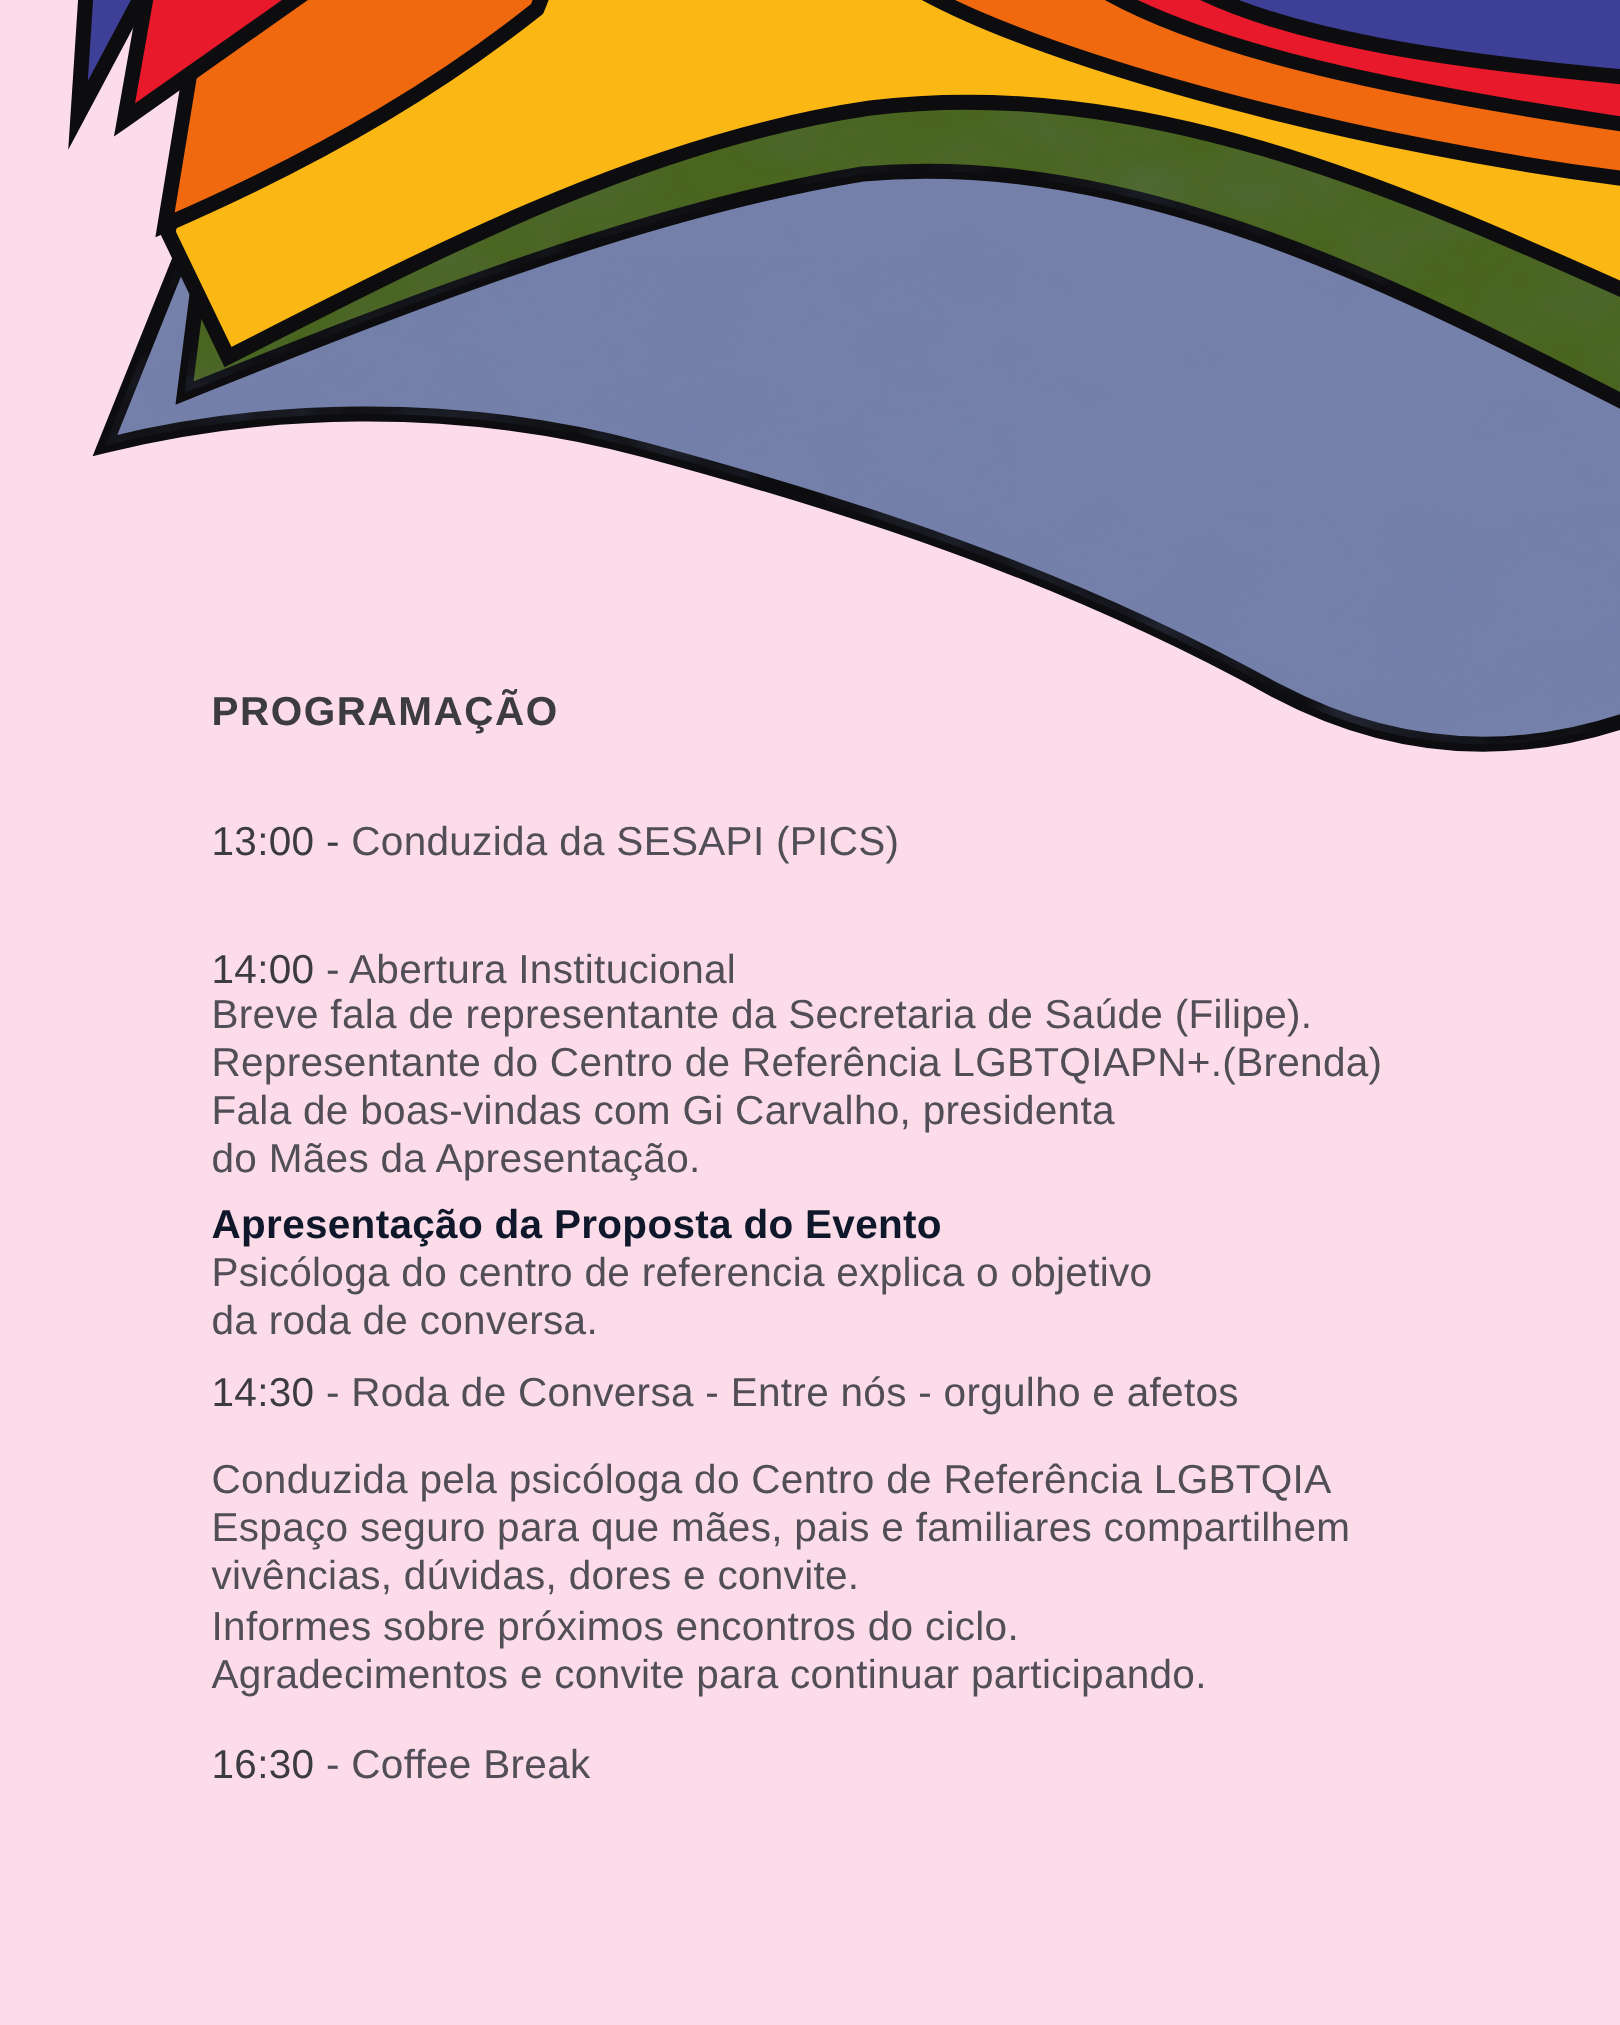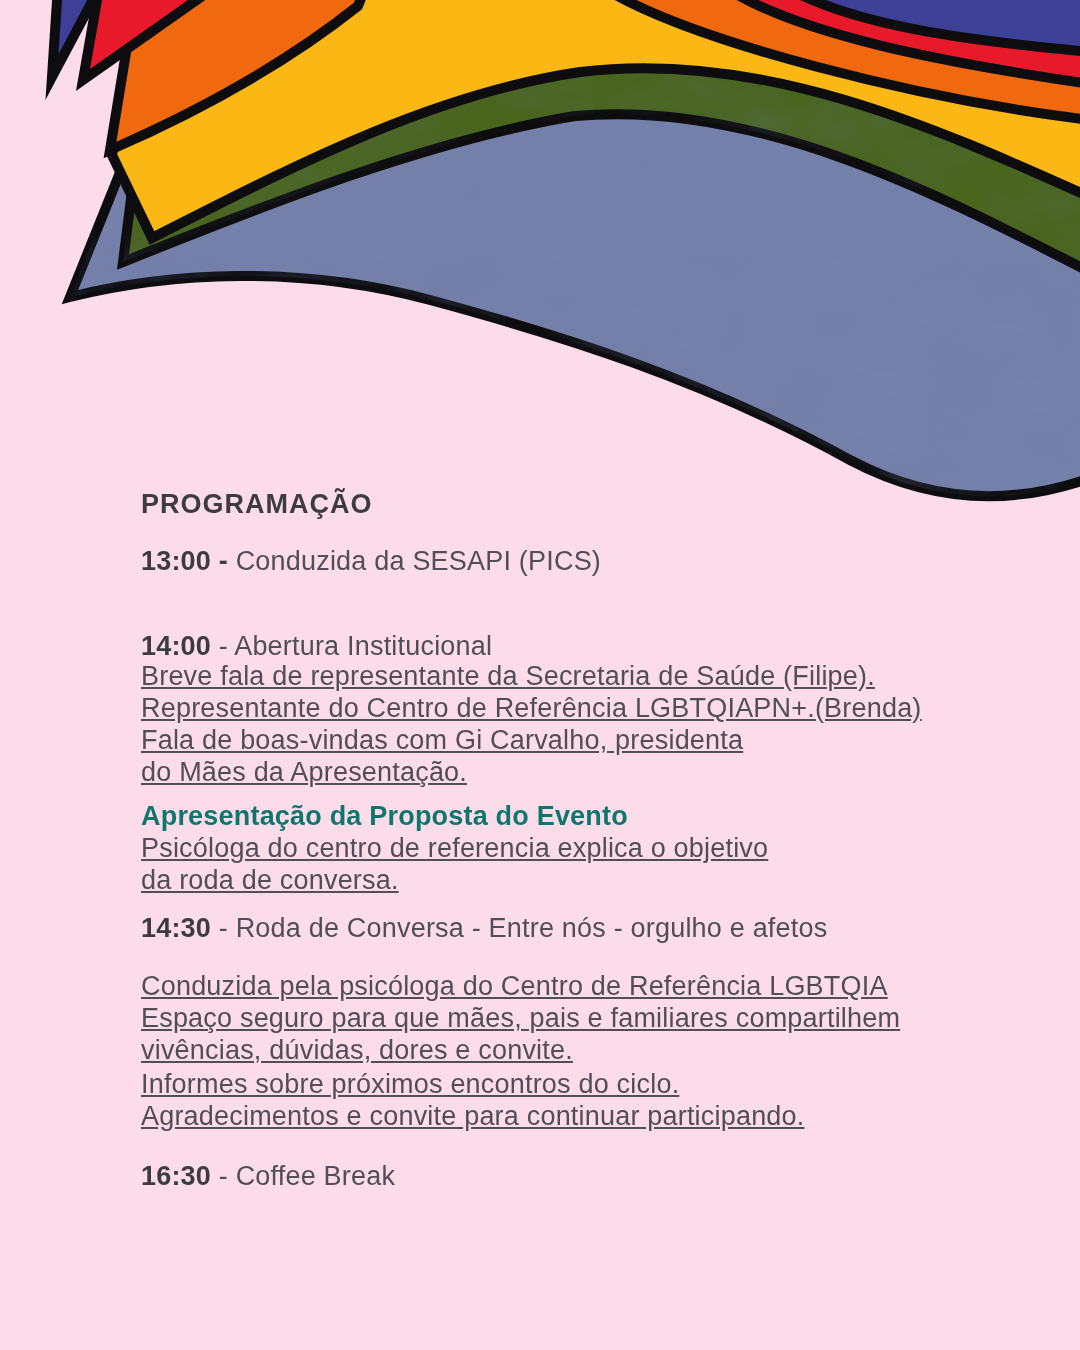--- a/index.html
+++ b/index.html
@@ -21,23 +21,23 @@
   }
   .program { position: absolute; top: 0; left: 0; width: 1080px; height: 1350px; }
   .block {
     position: absolute; left: 141px; width: 910px; margin: 0;
     font-size: 27px; line-height: 32px; color: #514e57;
     letter-spacing: 0.2px;
   }
   .title {
     font-weight: bold; color: #3d3b42; letter-spacing: 1px; font-size: 27px;
   }
-  .time { font-weight: bold; color: #3d3b42; }
-  .ln { display: block; text-decoration: underline; }
-  .subhead { display: block; font-weight: bold; color: #0f766e; }
+  .time { font-weight: normal; color: #3d3b42; }
+  .ln { display: block; }
+  .subhead { display: block; font-weight: bold; color: #0f172a; }
 </style>
 </head>
 <body>
 
 <div class="poster" style="background: rgb(251, 220, 232);">
 
   <svg class="flag" width="1080" height="540" viewBox="0 0 1080 540" aria-hidden="true">
     <defs>
       <filter id="grain" x="0%" y="0%" width="100%" height="100%">
         <feTurbulence type="fractalNoise" baseFrequency="0.012 0.02" numOctaves="4" seed="7"></feTurbulence>
@@ -92,21 +92,21 @@
 
     <path class="stripe" d="M 52,77 L 94,-2 L 110,-60
              L 760,-60
              C 770,-40 780,-22 795,-8
              C 860,25 960,40 1090,52
              L 1090,-45 L 60,-45 Z" stroke="#0d0d0f" fill="#3e3f96"></path>
   </svg>
 
   <main class="program">
 
-    <h1 class="block title" style="top:488px">PROGRAMAÇÃO</h1>
+    <h1 class="block title" style="top:458px">PROGRAMAÇÃO</h1>
 
     <p class="block" style="top:545px">
       <span class="time">13:00 -</span><span> Conduzida da SESAPI (PICS)</span>
     </p>
 
     <p class="block" style="top:630px">
       <span class="time">14:00</span><span> - Abertura Institucional</span>
     </p>
 
     <p class="block" style="top:660px">

